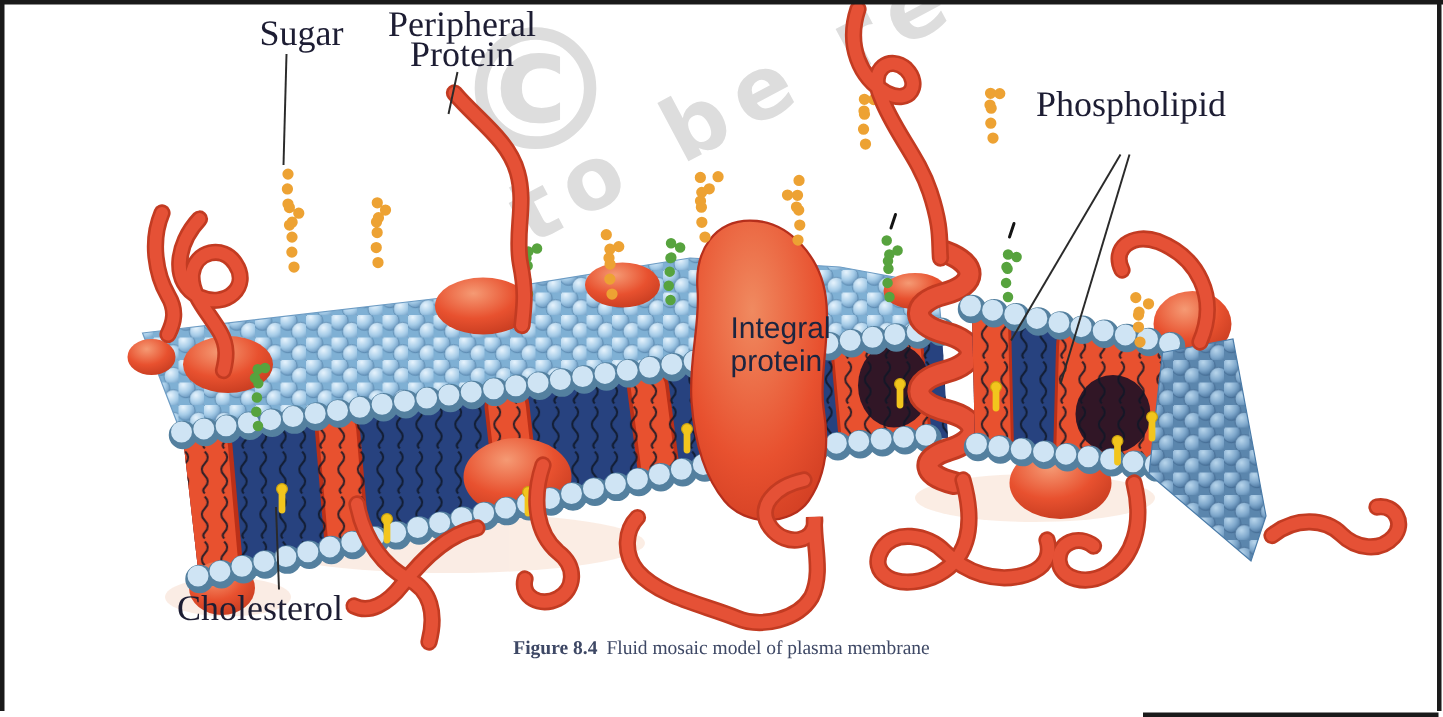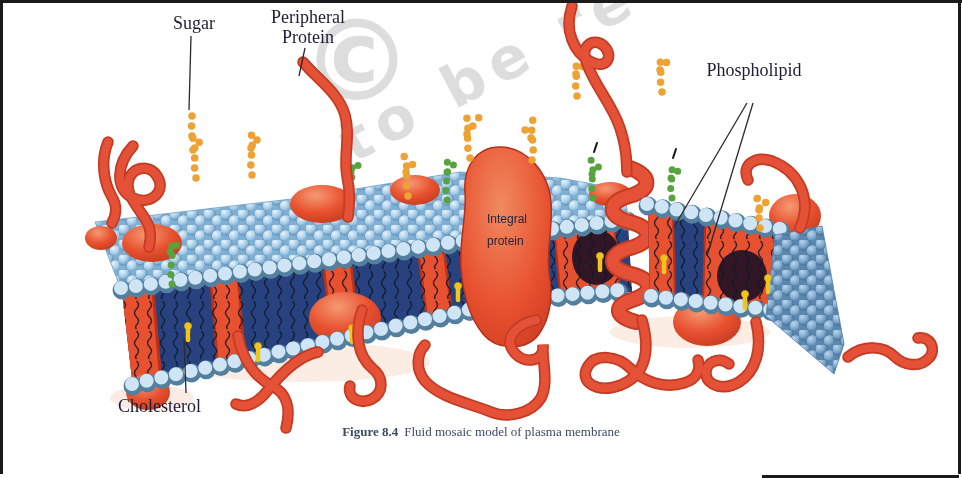--- a/index.html
+++ b/index.html
@@ -4,23 +4,23 @@
 <style>
   html,body{margin:0;padding:0;}
   body{width:962px;height:478px;background:#ffffff;overflow:hidden;position:relative;
        font-family:"Liberation Serif",serif;}
   .wm-sym{position:absolute;left:301px;top:-4px;font-size:112px;font-weight:bold;
           color:var(--watermark,#dddddd);z-index:0;font-family:"DejaVu Sans",sans-serif;}
   .wm-text{position:absolute;left:328px;top:116px;font-size:58px;font-weight:bold;
            color:var(--watermark,#dddddd);transform:rotate(-28deg);transform-origin:0 0;
            letter-spacing:9px;z-index:0;font-family:"DejaVu Sans",sans-serif;white-space:nowrap;}
   svg.art{position:absolute;left:0;top:0;z-index:1;}
-  .lbl{position:absolute;z-index:2;color:var(--label-text,#1d1d33);font-size:18px;line-height:20px;}
+  .lbl{position:absolute;z-index:2;color:var(--label-text,#1d1d33);font-size:24px;line-height:20px;}
   .lbl.ctr{text-align:center;}
-  #lbl-integral{font-family:"Liberation Sans",sans-serif;font-size:12px;line-height:22px;
+  #lbl-integral{font-family:"Liberation Sans",sans-serif;font-size:20px;line-height:22px;
                 color:var(--integral-label-text,#1c2540);z-index:2;}
   .caption{position:absolute;left:20px;width:922px;top:424px;text-align:center;z-index:2;
            font-size:13px;color:var(--caption-text,#3e4865);}
   .caption .pre{font-weight:bold;margin-right:6px;}
   .b-top{position:absolute;left:0;top:0;width:962px;height:2.5px;background:var(--border,#1a1a1a);z-index:3;}
   .b-left{position:absolute;left:0;top:0;width:2.5px;height:474px;background:var(--border,#1a1a1a);z-index:3;}
   .b-right{position:absolute;left:958px;top:0;width:2.5px;height:474px;background:var(--border,#1a1a1a);z-index:3;}
   .b-bottom{position:absolute;left:762px;top:475px;width:197px;height:2.5px;background:var(--border,#1a1a1a);z-index:3;}
   
   .rope-under use{stroke:var(--rope-red-dark,#c23b22);stroke-width:11.5;fill:none;stroke-linecap:round;}

